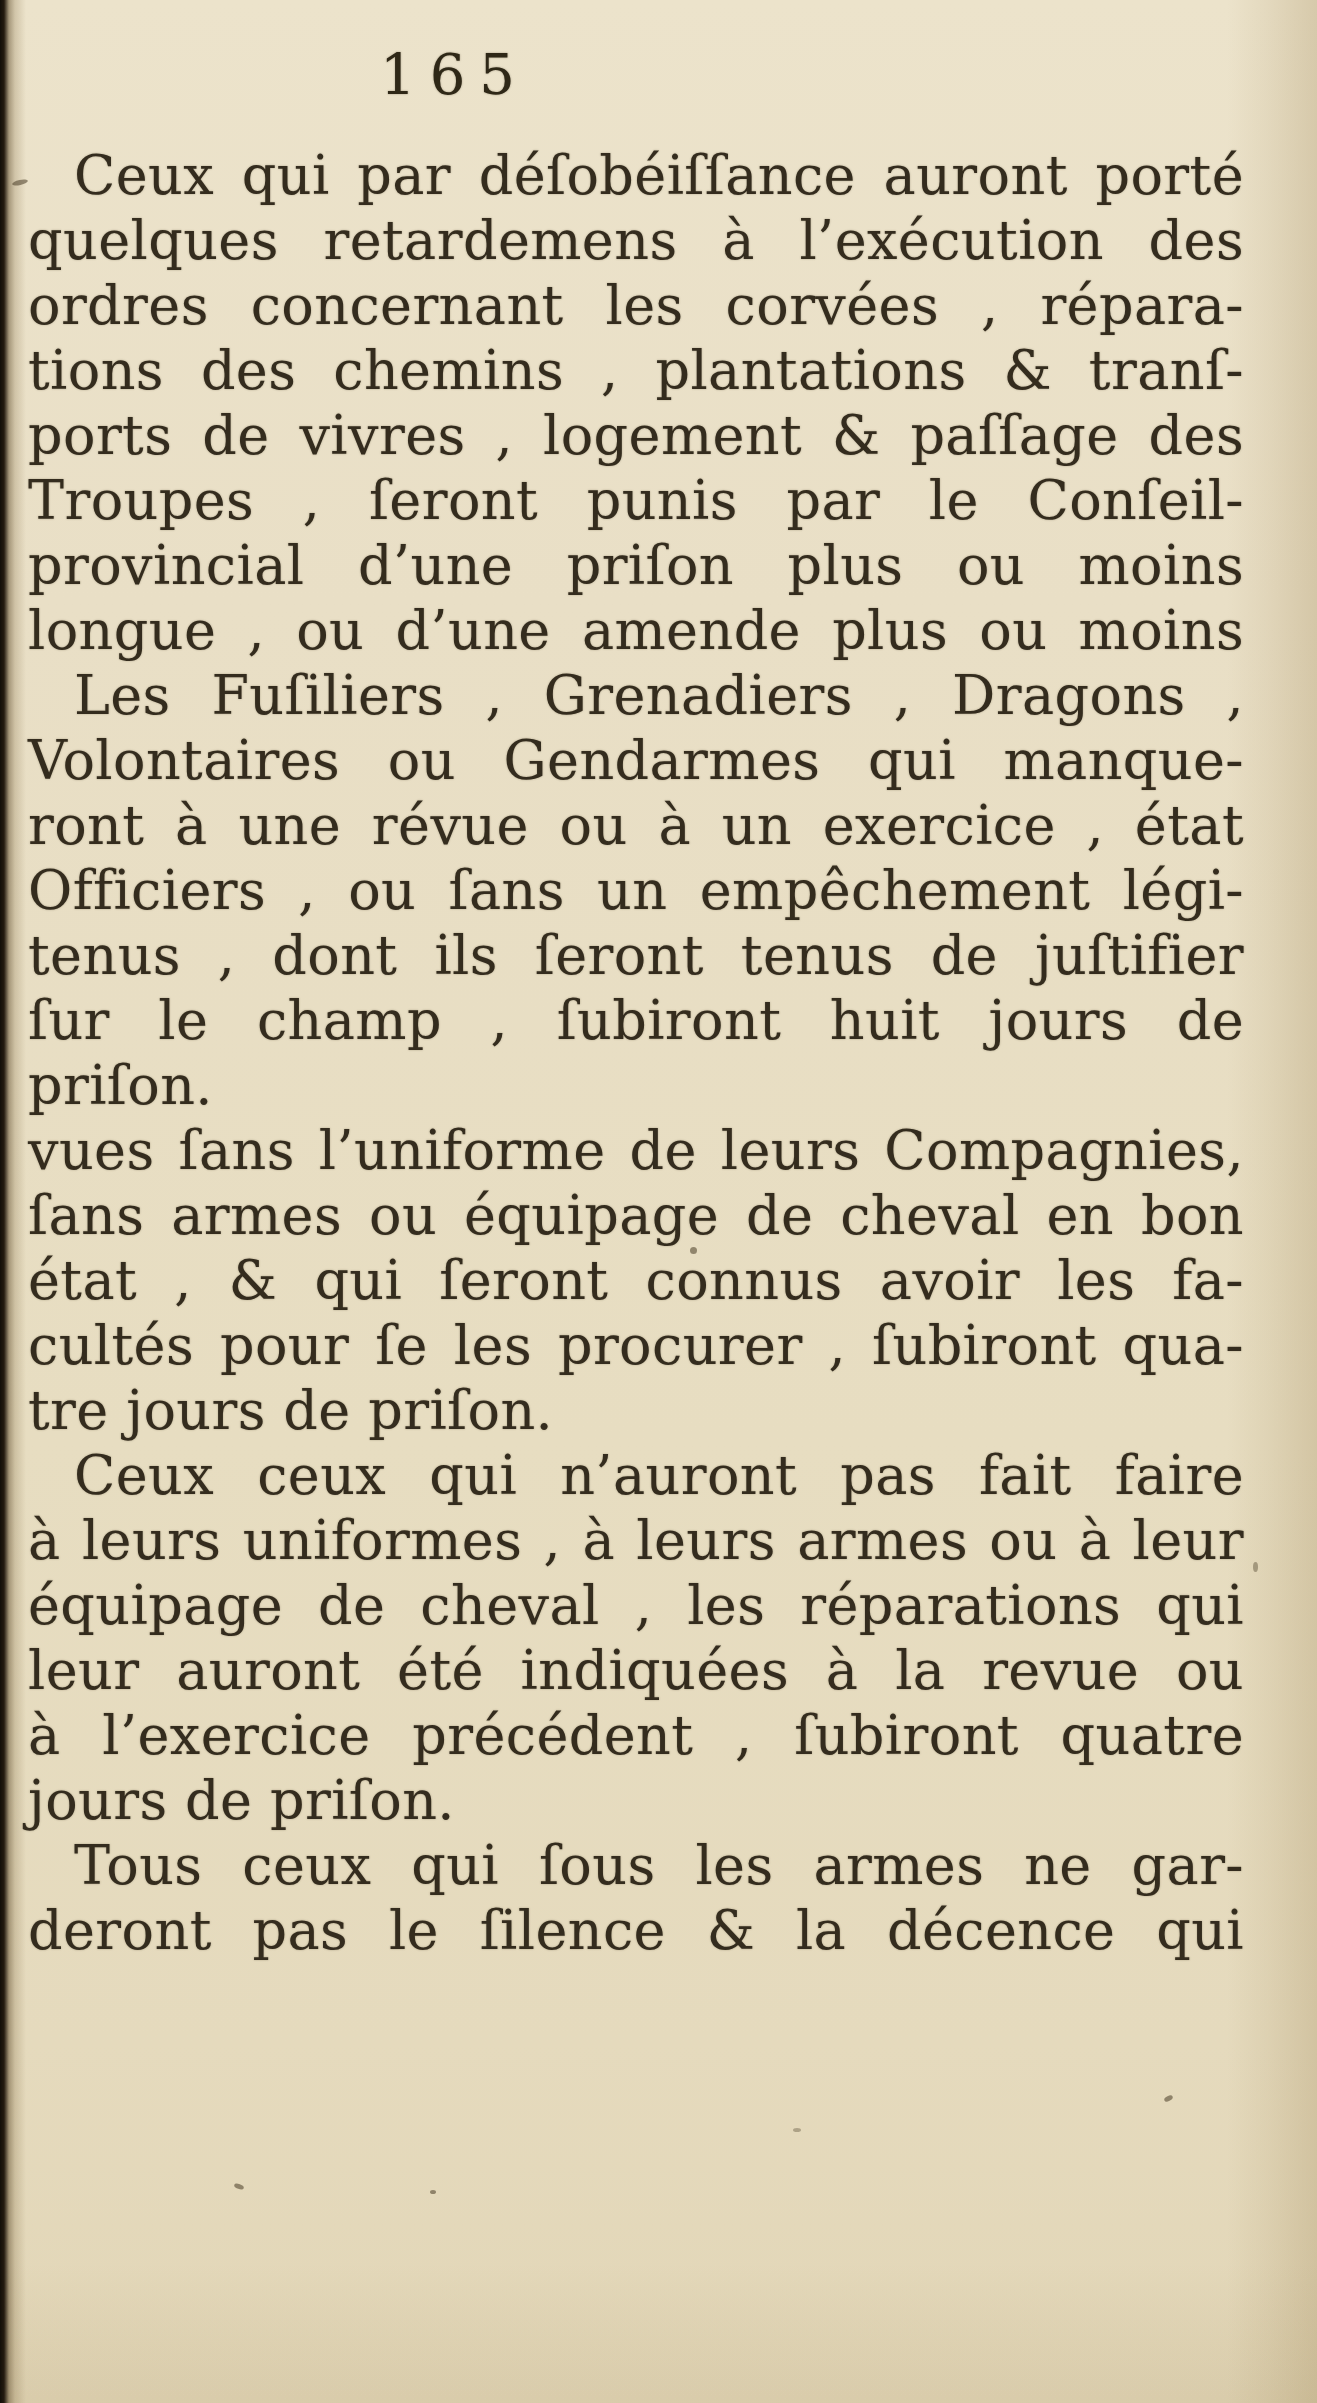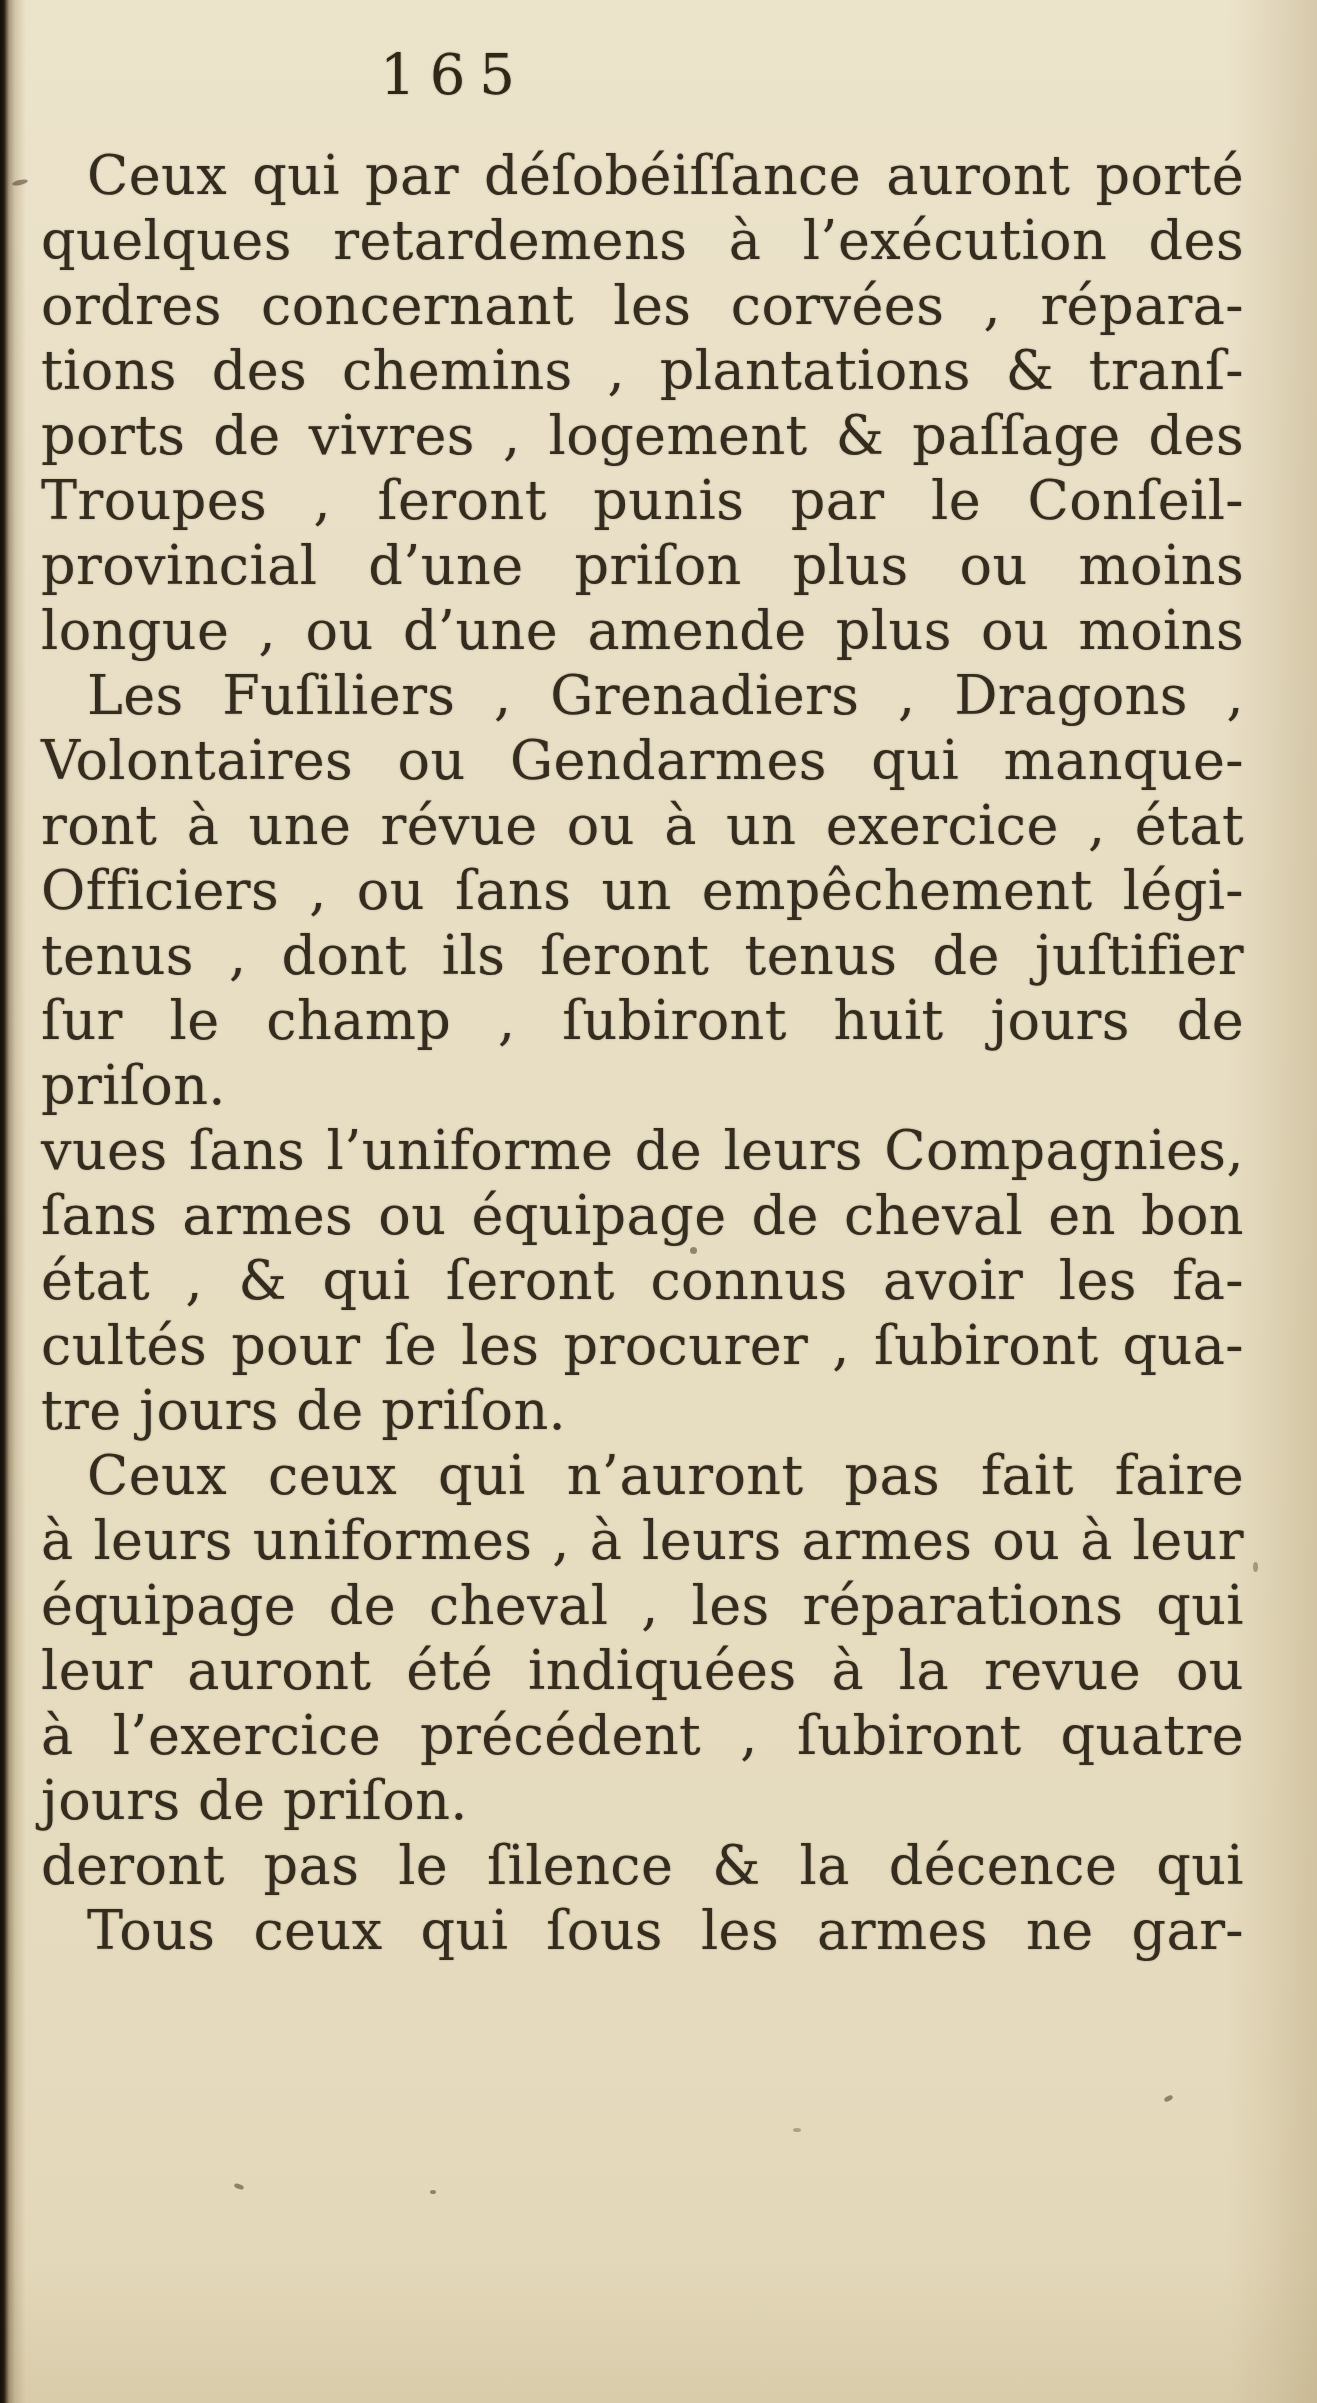--- a/index.html
+++ b/index.html
@@ -66,21 +66,20 @@
     font-size: 54px;
     letter-spacing: 0.4px;
     text-shadow: 0 0 2px rgba(62, 52, 30, 0.38);
   }
   .line {
     height: 65px;
     line-height: 65px;
     text-align: justify;
     text-align-last: justify;
     white-space: nowrap;
-    margin-left: 13px;
   }
   .line.indent { text-indent: 46px; }
   .line.endpara {
     text-align-last: left;
     white-space: normal;
   }
   
   .speck {
     position: absolute;
     background: rgba(72, 60, 38, 0.55);
@@ -126,22 +125,22 @@
     <div class="line">ſans armes ou équipage de cheval en bon</div>
     <div class="line">état , &amp; qui ſeront connus avoir les fa-</div>
     <div class="line">cultés pour ſe les procurer , ſubiront qua-</div>
     <div class="line endpara">tre jours de priſon.</div>
     <div class="line indent">Ceux ceux qui n’auront pas fait faire</div>
     <div class="line">à leurs uniformes , à leurs armes ou à leur</div>
     <div class="line">équipage de cheval , les réparations qui</div>
     <div class="line">leur auront été indiquées à la revue ou</div>
     <div class="line">à l’exercice précédent , ſubiront quatre</div>
     <div class="line endpara">jours de priſon.</div>
+    <div class="line indent">Tous ceux qui ſous les armes ne gar-</div>
     <div class="line">deront pas le ſilence &amp; la décence qui</div>
-    <div class="line indent">Tous ceux qui ſous les armes ne gar-</div>
   </div>
 
   <div class="speck s1"></div>
   <div class="speck s2"></div>
   <div class="speck s3"></div>
   <div class="speck s4"></div>
   <div class="speck s5"></div>
   <div class="speck s6"></div>
   <div class="speck s7"></div>
 

